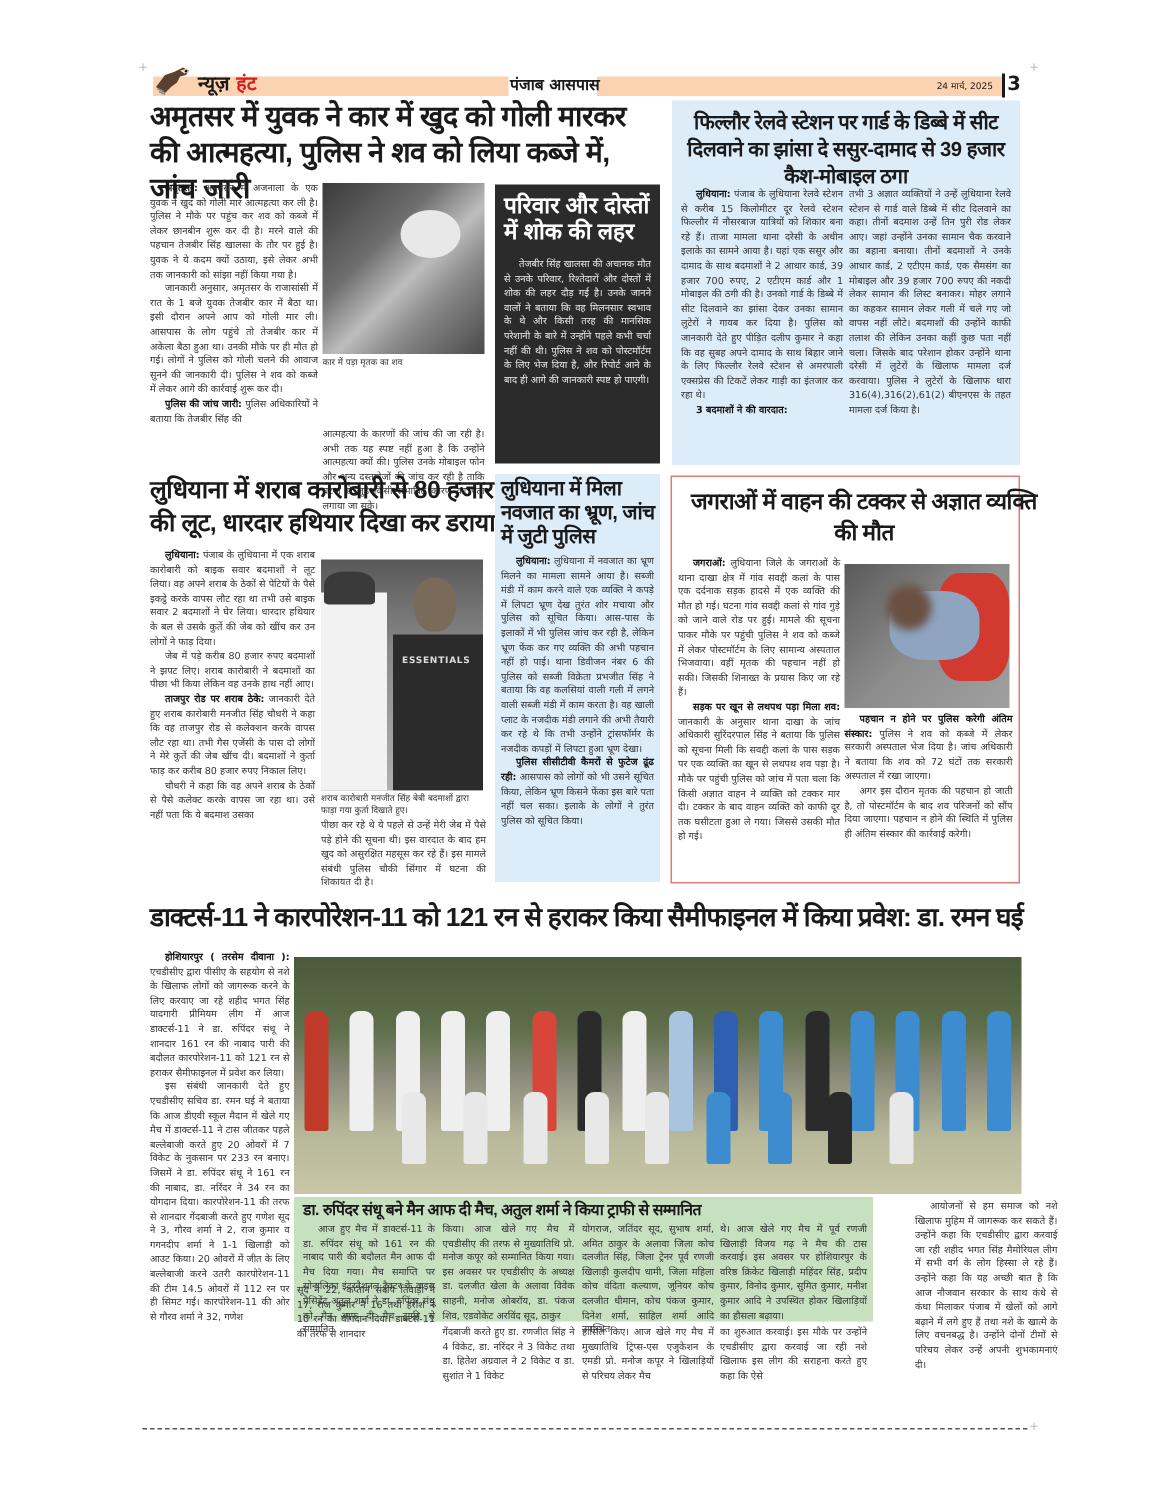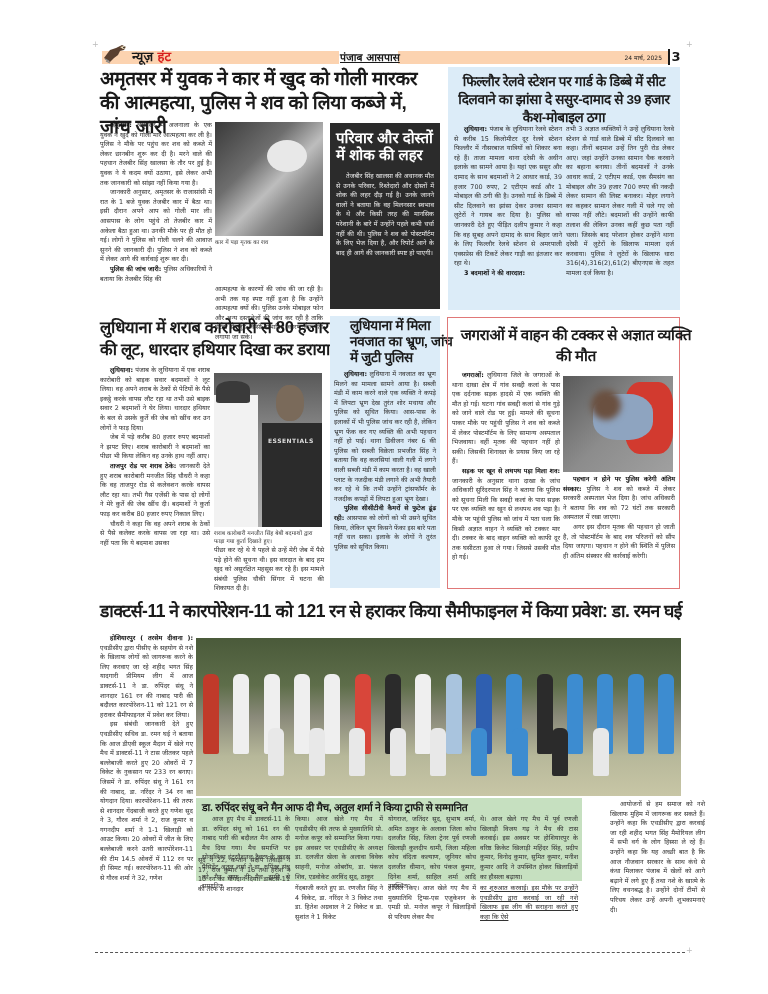--- a/index.html
+++ b/index.html
@@ -9,21 +9,21 @@
 
   
   .masthead { position: absolute; left: 102px; top: 44px; width: 580px; height: 20px; }
   .mast-band { position: absolute; top: 7px; height: 13px; background: #fcd3b0; }
   .mast-band.left { left: 0; width: 237px; }
   .mast-band.right { left: 296px; width: 271px; }
   .logo-icon { position: absolute; left: 0; top: 0; width: 28px; height: 20px; }
   .brand { position: absolute; left: 30px; top: 5px; font-size: 13px; font-weight: bold; line-height: 16px; white-space: nowrap; }
   .brand .b1 { color: #1a1a1a; }
   .brand .b2 { color: #d81e1e; }
-  .section-name { position: absolute; left: 238px; top: 5px; width: 58px; font-size: 10.5px; font-weight: bold; text-align: center; line-height: 16px; white-space: nowrap; text-decoration: underline; }
+  .section-name { position: absolute; left: 238px; top: 5px; width: 58px; font-size: 10.5px; font-weight: bold; text-align: center; line-height: 16px; white-space: nowrap; }
   .date { position: absolute; right: 20px; top: 9px; font-size: 6px; line-height: 10px; }
   .page-no { position: absolute; right: 0; top: 5px; width: 14px; height: 16px; border-left: 2px solid #1a1a1a; font-size: 13px; font-weight: bold; text-align: center; line-height: 16px; }
 
   .headline { font-family: "Liberation Sans", "DejaVu Sans", sans-serif; font-weight: bold; color: #1a1a1a; letter-spacing: -0.3px; }
   .body-text { font-size: 6.4px; line-height: 9.6px; color: #333; text-align: justify; }
   .body-text p { text-indent: 10px; }
   .body-text .lead { font-weight: bold; color: #111; }
   .sub { font-weight: bold; color: #111; }
 
   
@@ -51,21 +51,21 @@
   .s3-photo .person1 { position: absolute; left: 0; top: 22px; width: 44px; height: 132px; background: #f2f2f2; }
   .s3-photo .turban1 { position: absolute; left: 2px; top: 8px; width: 34px; height: 22px; background: #3a3a3a; border-radius: 40% 40% 10% 10%; }
   .s3-photo .person2 { position: absolute; left: 48px; top: 50px; width: 60px; height: 104px; background: #2b2b2b; }
   .s3-photo .shirt-text { position: absolute; left: 54px; top: 64px; font-size: 6px; color: #ddd; font-weight: bold; letter-spacing: 0.5px; }
   .s3-photo .head2 { position: absolute; left: 62px; top: 12px; width: 28px; height: 36px; background: #7a6a5a; border-radius: 45%; }
   .s3-caption { position: absolute; left: 214px; top: 529px; width: 110px; font-size: 5.8px; line-height: 8px; color: #333; }
   .s3-col2 { position: absolute; left: 214px; top: 546px; width: 110px; }
 
   
   .s4-box { position: absolute; left: 330px; top: 316px; width: 110px; height: 272px; background: #dcecf8; }
-  .s4-title { position: absolute; left: 334px; top: 318px; width: 104px; font-size: 13.5px; line-height: 16px; margin-left: 16px; }
+  .s4-title { position: absolute; left: 334px; top: 318px; width: 104px; font-size: 13.5px; line-height: 16px; }
   .s4-col { position: absolute; left: 334px; top: 370px; width: 102px; }
 
   
   .s5-box { position: absolute; left: 447px; top: 317px; width: 233px; height: 272px; border: 1.5px solid #e07878; }
   .s5-title { position: absolute; left: 448px; top: 324px; width: 232px; font-size: 15px; line-height: 21px; text-align: center; margin-left: 12px; }
   .s5-col1 { position: absolute; left: 452px; top: 371px; width: 108px; }
   .s5-photo { position: absolute; left: 563px; top: 376px; width: 110px; height: 96px; background: linear-gradient(135deg, #5a5a5a 0%, #8c8c8c 50%, #a0a0a0 100%); overflow: hidden; }
   .s5-photo .cloth { position: absolute; left: 62px; top: 6px; width: 48px; height: 72px; background: #d23a2f; border-radius: 30%; }
   .s5-photo .body { position: absolute; left: 30px; top: 18px; width: 60px; height: 46px; background: #8ea4c0; border-radius: 40%; }
   .s5-photo .blur { position: absolute; left: 28px; top: 14px; width: 30px; height: 30px; background: #6a5040; border-radius: 50%; filter: blur(3px); }
@@ -79,21 +79,21 @@
   .s6-photo .fig { width: 16px; border-radius: 6px 6px 2px 2px; }
   .s6-green { position: absolute; left: 196px; top: 798px; width: 386px; height: 83px; background: #c6e0c0; }
   .s6-green-title { position: absolute; left: 202px; top: 800px; width: 376px; font-size: 10.5px; line-height: 14px; }
   .s6-g1 { position: absolute; left: 202px; top: 815px; width: 88px; }
   .s6-g2 { position: absolute; left: 295px; top: 815px; width: 88px; }
   .s6-g3 { position: absolute; left: 388px; top: 815px; width: 88px; }
   .s6-g4 { position: absolute; left: 480px; top: 815px; width: 98px; }
   .s6-b1 { position: absolute; left: 198px; top: 856px; width: 92px; }
   .s6-b2 { position: absolute; left: 295px; top: 884px; width: 88px; }
   .s6-b3 { position: absolute; left: 388px; top: 884px; width: 88px; }
-  .s6-b4 { position: absolute; left: 480px; top: 884px; width: 98px; text-decoration: underline; }
+  .s6-b4 { position: absolute; left: 480px; top: 884px; width: 98px; }
   .s6-col-right { position: absolute; left: 586px; top: 800px; width: 95px; margin-left: 24px; }
   .dashed { position: absolute; left: 95px; top: 952px; width: 590px; border-top: 1px dashed #555; }
   .reg { position: absolute; font-size: 8px; color: #bbb; }
 </style>
 </head>
 <body>
 
 <div class="page">
 
   <span class="reg" style="left:92px;top:40px;">+</span>

